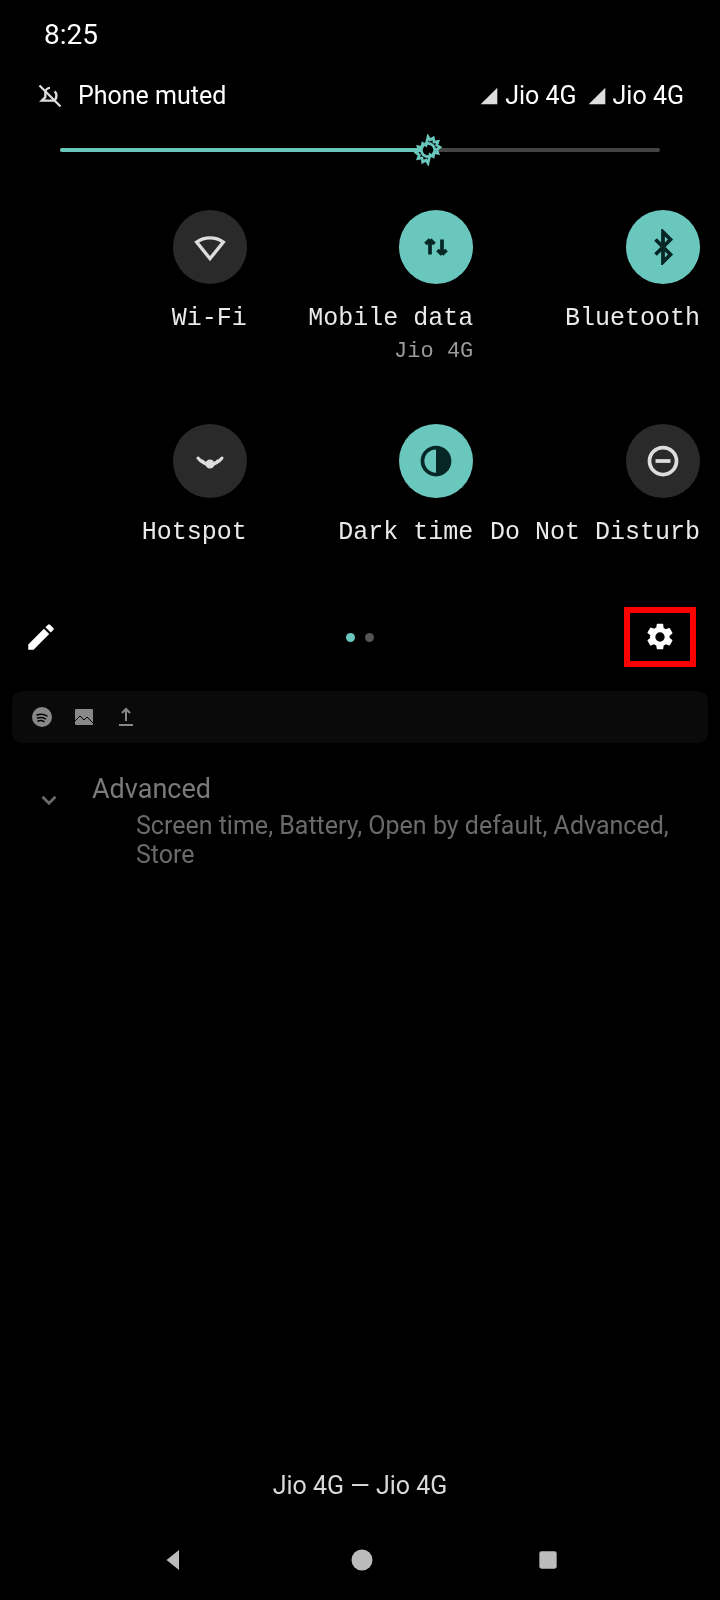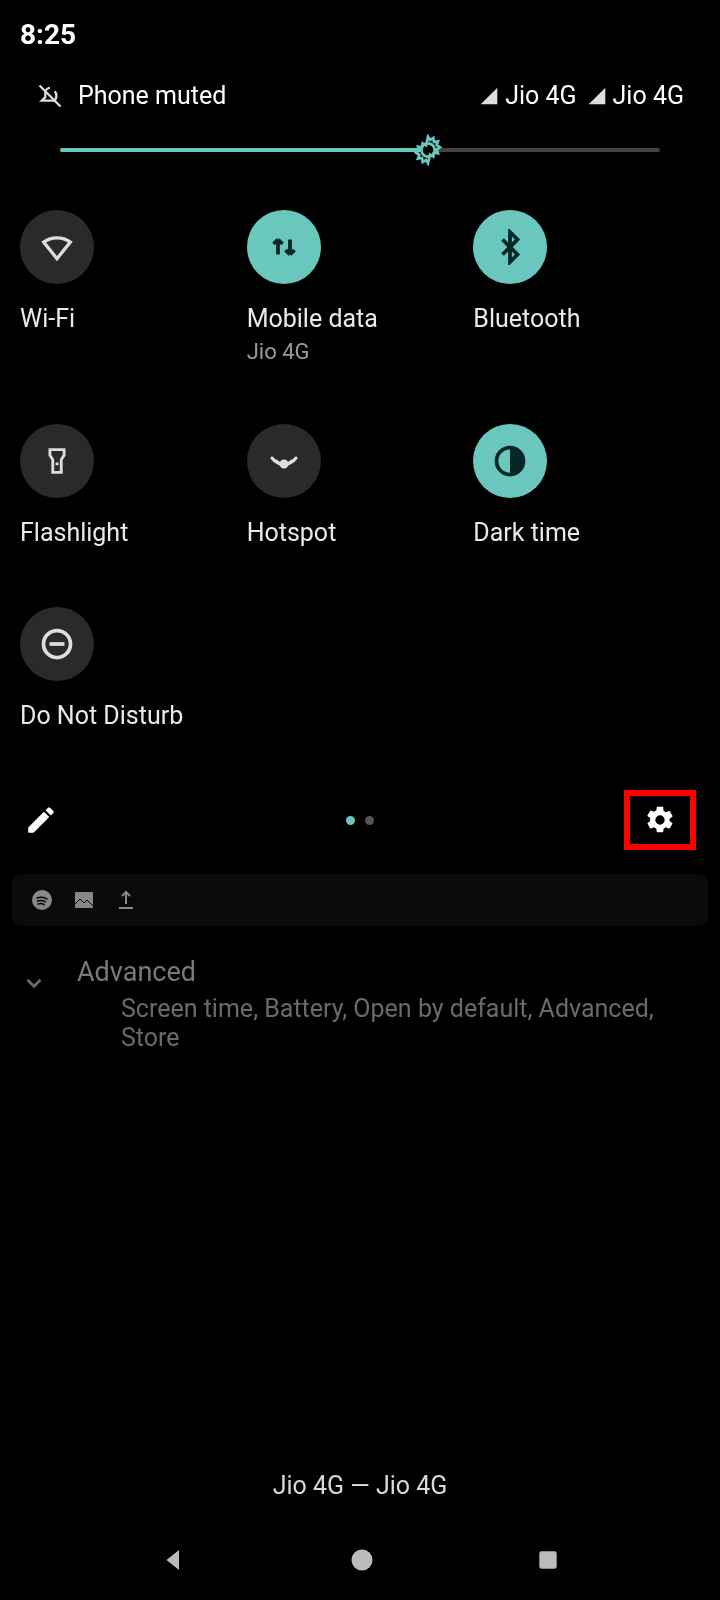--- a/index.html
+++ b/index.html
@@ -6,23 +6,23 @@
   body {
     width: 720px;
     height: 1600px;
     background: #000;
     color: #fff;
     font-family: Roboto, -apple-system, sans-serif;
     overflow: hidden;
     position: relative;
   }
   .status-bar {
-    padding: 18px 20px 0;
+    padding: 18px 44px 0;
     font-size: 28px;
-    font-weight: 700;
+    font-weight: 400;
   }
   .header-row {
     display: flex;
     justify-content: space-between;
     align-items: center;
     padding: 30px 36px 10px;
     font-size: 25px;
   }
   .header-left { display: flex; align-items: center; gap: 14px; text-align: right; }
   .header-right { display: flex; align-items: center; gap: 10px; }
@@ -58,22 +58,23 @@
   }
   .tiles-grid {
     display: grid;
     grid-template-columns: repeat(3, 1fr);
     padding: 30px 20px 10px;
     row-gap: 60px;
   }
   .tile {
     display: flex;
     flex-direction: column;
-    align-items: flex-start;
+    align-items: flex-end;
     gap: 20px;
+    font-family: Liberation Mono, monospace;
   }
   .tile-circle {
     width: 74px; height: 74px;
     border-radius: 50%;
     display: flex;
     align-items: center;
     justify-content: center;
   }
   .circle-off { background: #2a2a2a; }
   .circle-on  { background: #6ac7bd; }
@@ -104,21 +105,21 @@
     background: #0a0a0a;
     border-radius: 10px;
     padding: 14px 18px;
     display: flex;
     gap: 18px;
     align-items: center;
   }
   .advanced-block {
     display: flex;
     gap: 30px;
-    padding: 30px 21px;
+    padding: 30px 36px;
     color: #6d6d6d;
   }
   .adv-text .t { font-size: 27px; color: #7a7a7a; }
   .adv-text .s { font-size: 25px; color: #6a6a6a; margin-top: 6px; margin-left: 44px; }
   .carrier-line {
     position: absolute;
     bottom: 100px;
     width: 100%;
     text-align: center;
     font-size: 25px;
@@ -203,29 +204,20 @@
 
   <div class="tile">
     <div class="tile-circle circle-on">
       <svg width="36" height="36" viewBox="0 0 24 24" fill="none" stroke="#072726" stroke-width="2.5">
         <path d="M7 7l10 10-5 5V2l5 5L7 17"></path>
       </svg>
     </div>
     <div class="tile-label">Bluetooth</div>
   </div>
 
-  <div class="tile">
-    <div class="tile-circle circle-off">
-      <svg width="34" height="34" viewBox="0 0 24 24" fill="none" stroke="#ddd" stroke-width="2">
-        <path d="M7 4h10v4l-2 3v9h-6v-9l-2-3z"></path>
-        <line x1="12" y1="13" x2="12" y2="15"></line>
-      </svg>
-    </div>
-    <div class="tile-label">Flashlight</div>
-  </div>
 
 
 
   <div class="tile">
     <div class="tile-circle circle-off">
       <svg width="36" height="36" viewBox="0 0 24 24" fill="none" stroke="#ddd" stroke-width="2">
         <circle cx="12" cy="14" r="2" fill="#ddd"></circle>
         <path d="M7 16a6 6 0 0 1 10 0" stroke-linecap="round" transform="rotate(180 12 14)"></path>
         <path d="M4 18a10 10 0 0 1 16 0" stroke-linecap="round" transform="rotate(180 12 14)"></path>
       </svg>

